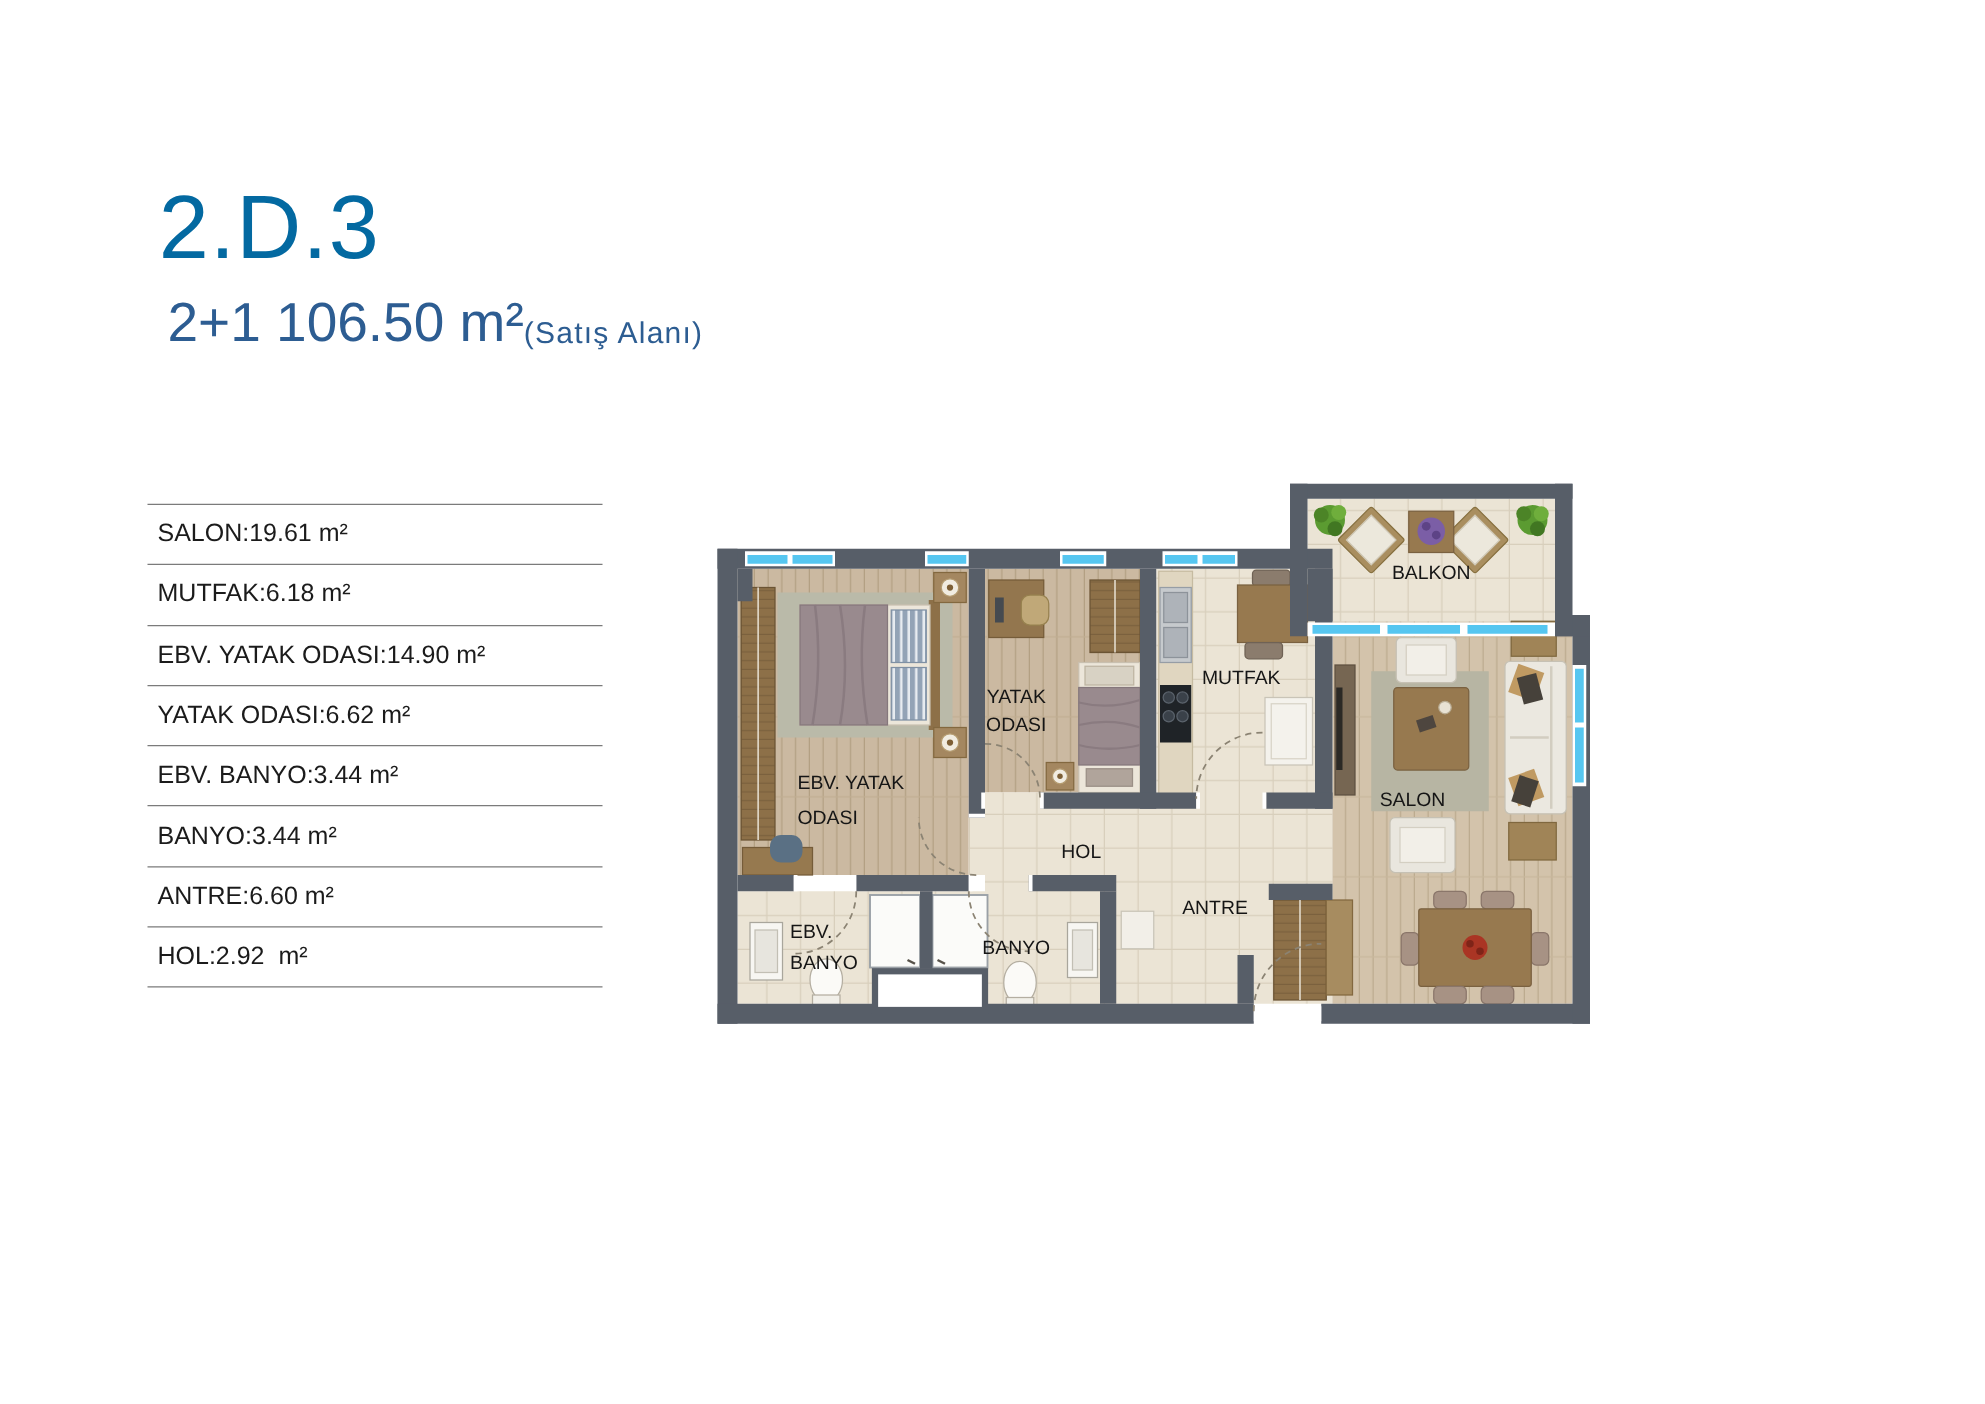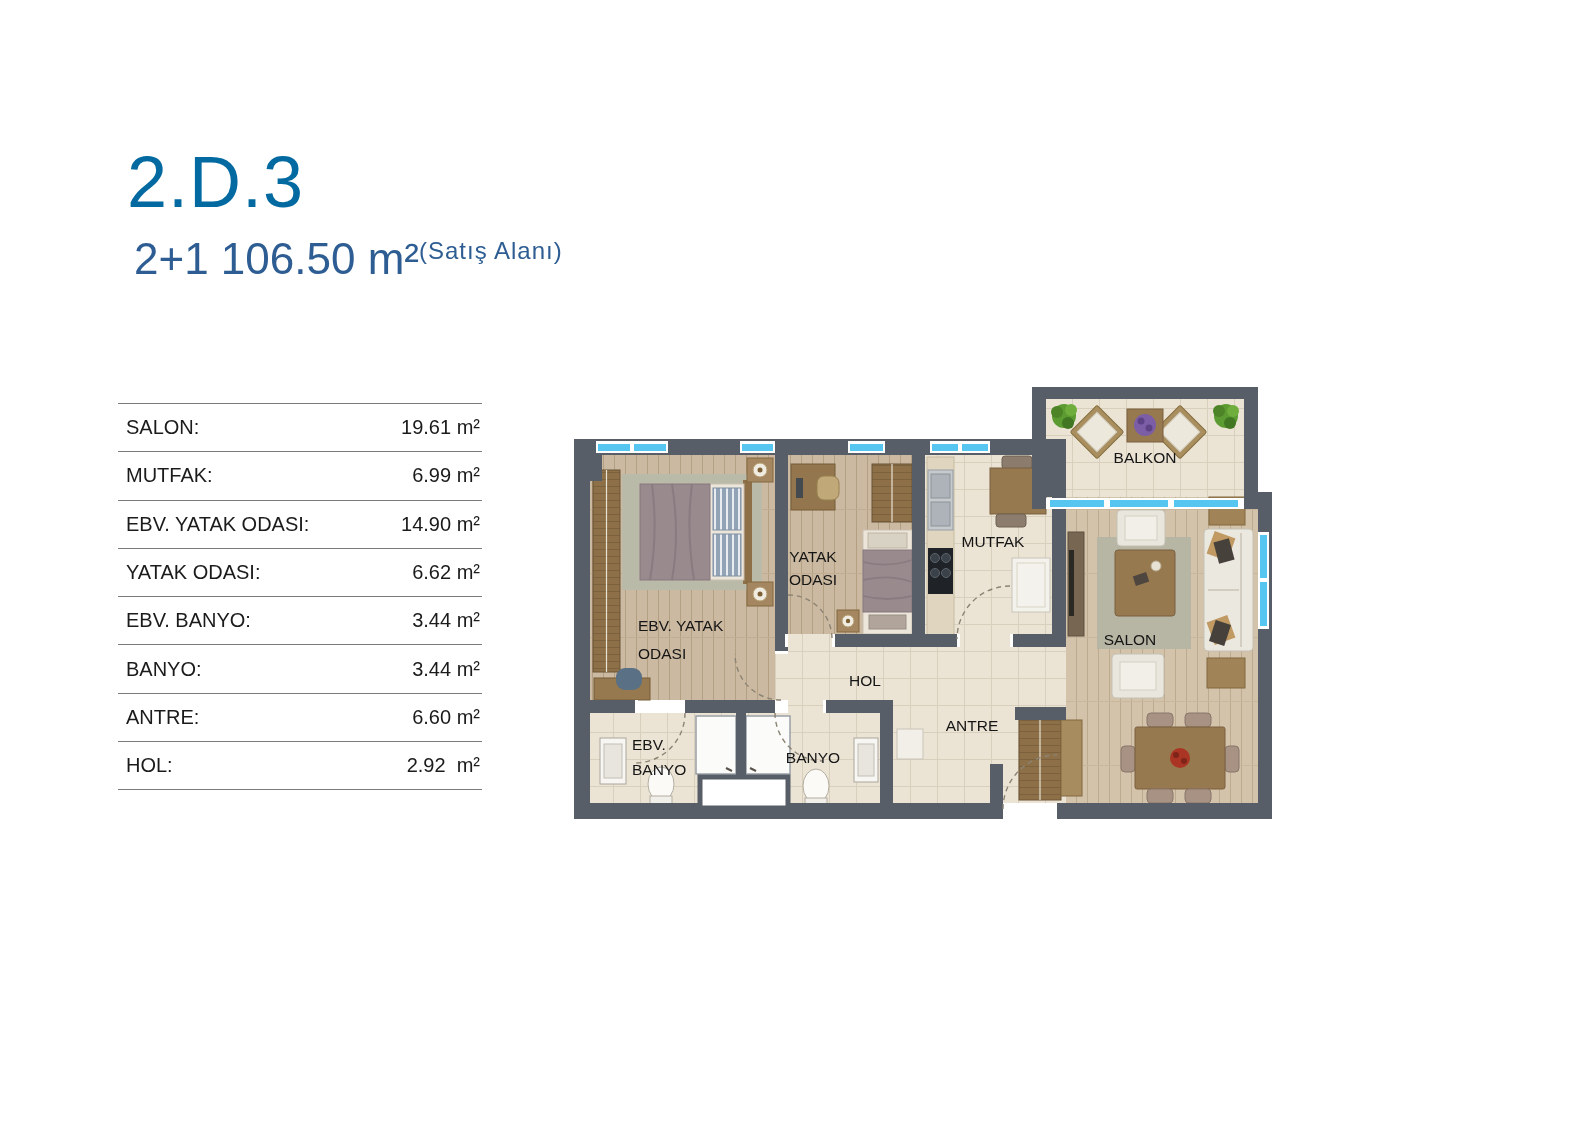--- a/index.html
+++ b/index.html
@@ -3,27 +3,27 @@
 <meta charset="utf-8">
 <style>
   html,body{margin:0;padding:0;}
   body{
     width:1588px;height:1123px;position:relative;background:#ffffff;
     font-family:"Liberation Sans", sans-serif;color:#1b1b1b;overflow:hidden;
   }
   
   .title-block{position:absolute;left:127px;top:146px;}
   .unit-code{font-size:72px;line-height:72px;color:#0369a1;letter-spacing:1px;}
-  .spec-line{margin-top:18px;margin-left:7px;display:flex;align-items:flex-start;color:#2d5d92;}
+  .spec-line{margin-top:18px;margin-left:7px;display:flex;align-items:flex-end;color:#2d5d92;}
   .spec-main{font-size:44px;line-height:46px;}
   .spec-note{font-size:24px;line-height:30px;letter-spacing:1px;}
   
   .area-table{position:absolute;left:118px;top:403px;width:364px;border-bottom:1px solid #7b7b7b;}
   .area-row{height:47.3px;border-top:1px solid #7b7b7b;display:flex;align-items:center;
-            justify-content:space-between;font-size:20px;}
+            font-size:20px;}
   .area-label{padding-left:8px;white-space:pre;}
   .area-value{padding-right:2px;white-space:pre;}
   
   .plan-wrap{position:absolute;left:560px;top:382px;width:730px;height:450px;}
   svg{display:block;}
   .room-label{font-family:"Liberation Sans", sans-serif;font-size:15.5px;fill:#151515;}
 </style>
 </head>
 <body>
 
@@ -35,21 +35,21 @@
   </div>
 </div>
 
 <div class="area-table">
   <div class="area-row">
       <span class="area-label">SALON:</span>
       <span class="area-value">19.61 m²</span>
     </div>
   <div class="area-row">
       <span class="area-label">MUTFAK:</span>
-      <span class="area-value">6.99 m²</span>
+      <span class="area-value">6.18 m²</span>
     </div>
   <div class="area-row">
       <span class="area-label">EBV. YATAK ODASI:</span>
       <span class="area-value">14.90 m²</span>
     </div>
   <div class="area-row">
       <span class="area-label">YATAK ODASI:</span>
       <span class="area-value">6.62 m²</span>
     </div>
   <div class="area-row">

